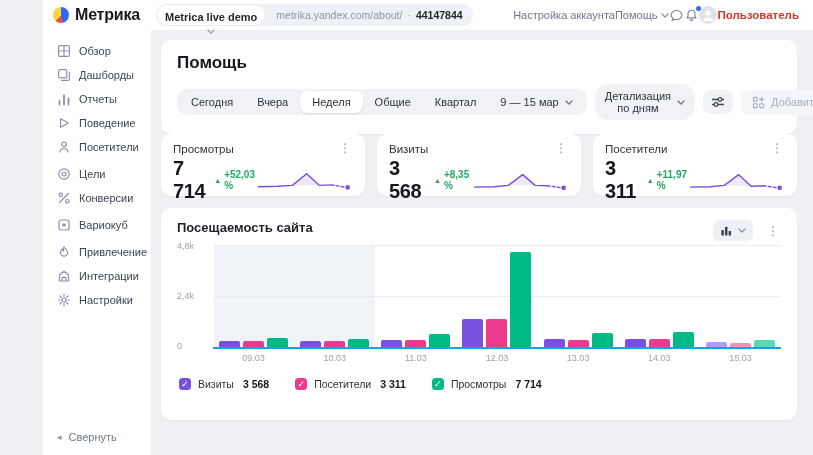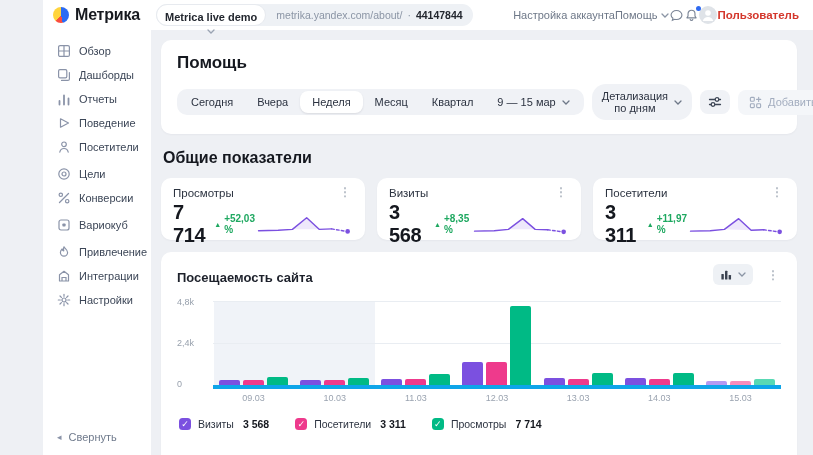--- a/index.html
+++ b/index.html
@@ -59,25 +59,25 @@
   .m-head { display:flex; justify-content:space-between; align-items:flex-start; font-size:11.5px; color:#2c3340; }
   .kebab { color:#b3bac4; font-size:12px; font-weight:bold; line-height:10px; cursor:pointer; padding:0 2px; }
   .m-body { display:flex; align-items:center; margin-top:2px; }
   .m-value { font-size:20px; font-weight:bold; color:#15181f; letter-spacing:-0.4px; }
   .m-change { display:flex; align-items:center; gap:3px; margin-left:7px; color:#1ea860; font-size:10px; font-weight:bold; }
   .m-arrow { font-size:7px; line-height:1; }
   .spark { margin-left:auto; flex:none; }
 
   
   .chart-card { margin-top:12px; padding:12px 16px 10px; height:212px; }
-  .chart-head { display:flex; align-items:flex-end; }
+  .chart-head { display:flex; align-items:flex-start; }
   .chart-title { font-size:13px; font-weight:bold; color:#1d212b; }
   .chart-controls { margin-left:auto; display:flex; align-items:center; gap:12px; }
   .type-pill { display:flex; align-items:center; gap:5px; background:#eef1f5; border-radius:6px; padding:4px 7px; cursor:pointer; }
-  .chart-wrap { position:relative; margin:16px 0 0 36px; height:88px; border-bottom:4px solid #0ea5e9; }
+  .chart-wrap { position:relative; margin:4px 0 0 36px; height:104px; border-bottom:2px solid #0ea5e9; }
   .gridline { position:absolute; left:0; right:0; height:1px; background:#e9edf2; }
   .gl-top { top:0; } .gl-mid { top:50%; }
   .y-label { position:absolute; left:-36px; width:30px; text-align:left; font-size:9px; color:#98a1ad; }
   .yl-0 { top:-4px; } .yl-1 { top:calc(50% - 5px); } .yl-2 { bottom:-4px; }
   .weekend { position:absolute; left:1px; top:0; bottom:0; width:28.3%; background:#f0f3f8; }
   .groups { position:absolute; inset:0; display:flex; }
   .bar-group { flex:1; display:flex; align-items:flex-end; justify-content:center; gap:3px; position:relative; z-index:1; }
   .bar { width:21px; border-radius:2px 2px 0 0; min-height:2px; cursor:pointer; }
   .x-axis { display:flex; margin-left:36px; margin-top:4px; }
   .x-label { flex:1; text-align:center; font-size:9px; color:#9aa3b0; }
@@ -262,21 +262,21 @@
 
     <main>
 
       <section class="card summary-card">
         <div class="summary-title">Помощь</div>
         <div class="controls-row">
           <div class="segmented" id="segmented">
               <button class="seg-tab">Сегодня</button>
               <button class="seg-tab">Вчера</button>
               <button class="seg-tab selected">Неделя</button>
-              <button class="seg-tab">Месяц</button>
+              <button class="seg-tab">Общие</button>
               <button class="seg-tab">Квартал</button>
               <button class="seg-tab seg-date">
                 <span>9 — 15 мар</span>
                 <svg class="chev" width="8" height="5" viewBox="0 0 8 5">
                   <path d="M1 1l3 3 3-3" fill="none" stroke="#6e7888" stroke-width="1.3" stroke-linecap="round"></path>
                 </svg>
               </button>
             </div>
           <button class="pill">
             <span>Детализация по дням</span>
@@ -296,21 +296,20 @@
                 <rect x="1.5" y="1.5" width="4.2" height="4.2" rx="1" fill="none" stroke="#a3adbf" stroke-width="1.2"></rect>
                 <rect x="1.5" y="8.3" width="4.2" height="4.2" rx="1" fill="none" stroke="#a3adbf" stroke-width="1.2"></rect>
                 <rect x="8.3" y="8.3" width="4.2" height="4.2" rx="1" fill="none" stroke="#a3adbf" stroke-width="1.2"></rect>
                 <path d="M10.4 1.3v4.6M8.1 3.6h4.6" stroke="#a3adbf" stroke-width="1.2" stroke-linecap="round"></path>
               </svg>
             <span>Добавить</span>
           </button>
         </div>
       </section>
 
-      <h2 class="section-title">Общие показатели</h2>
       <div class="metric-cards">
 
         <div class="metric-card">
           <div class="m-head">
             <span>Просмотры</span>
             <span class="kebab">⋮</span>
           </div>
           <div class="m-body">
             <span class="m-value">7 714</span>
             <span class="m-change">

